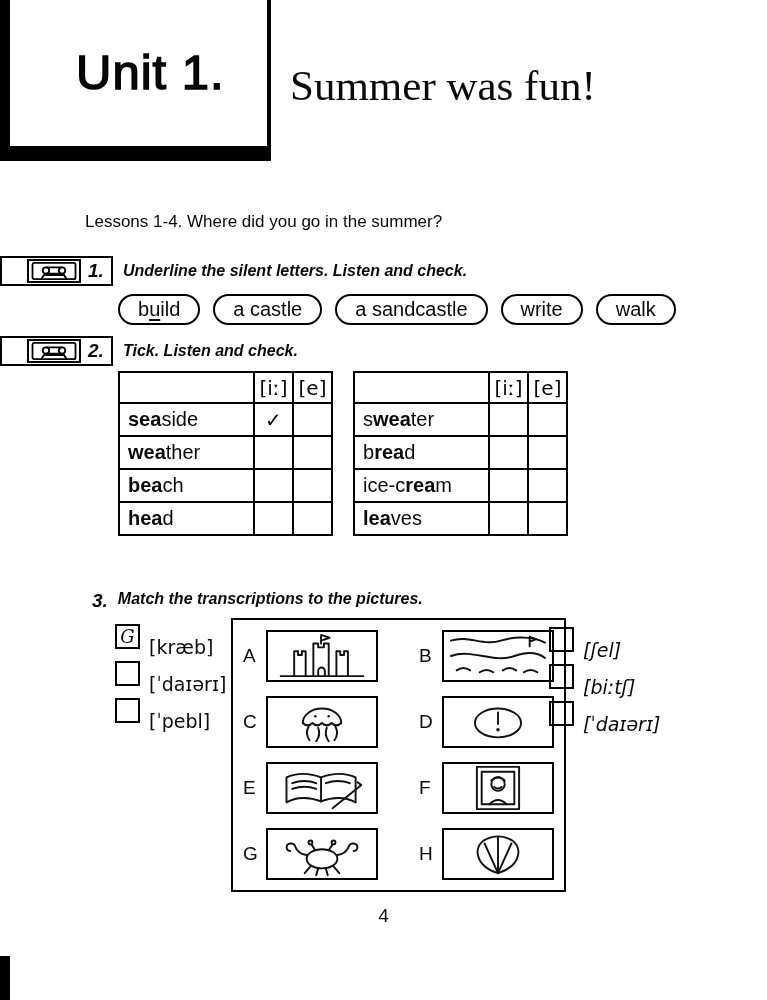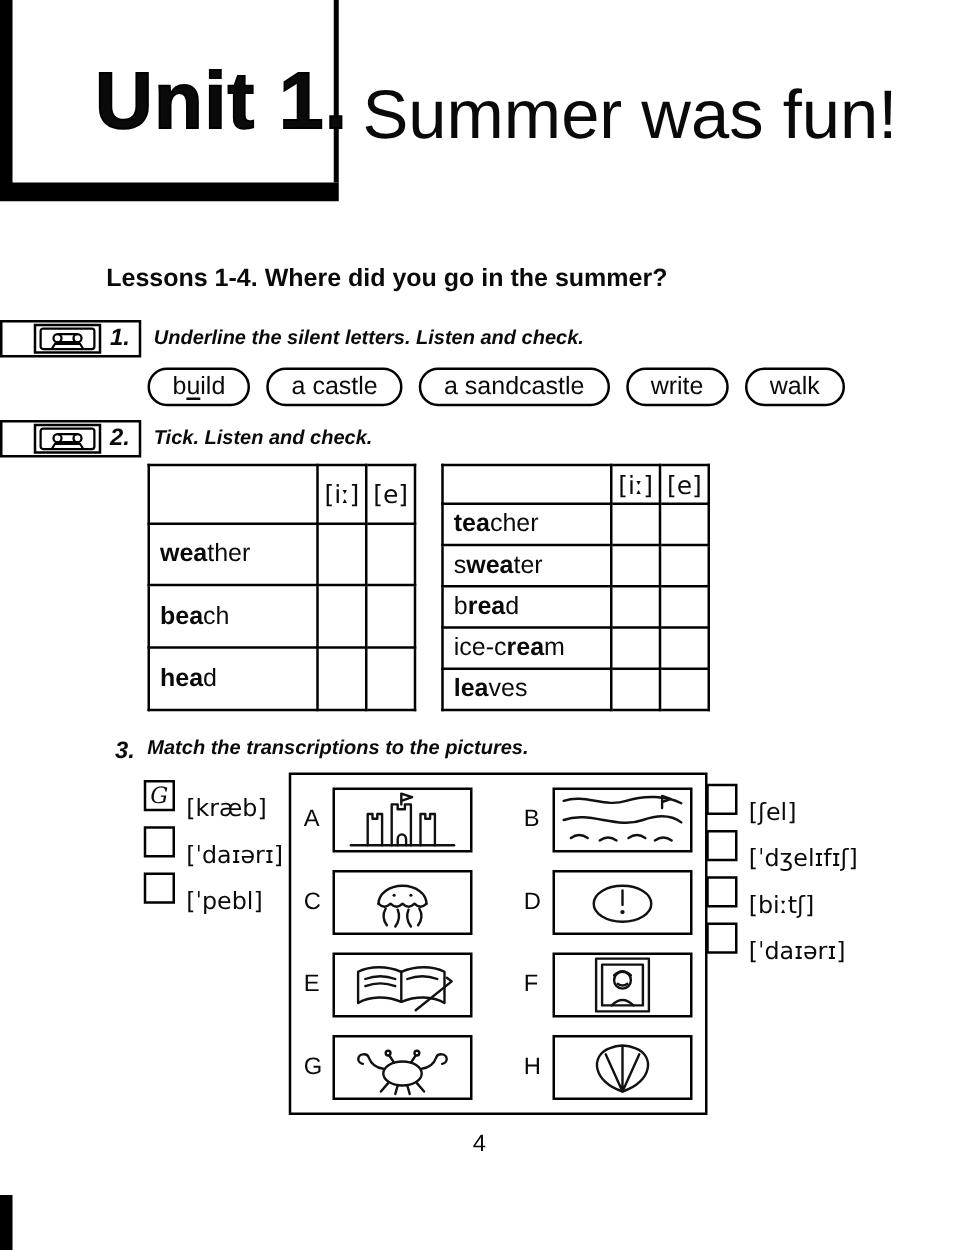--- a/index.html
+++ b/index.html
@@ -8,27 +8,27 @@
     width: 767px; height: 1000px;
     background: #fff; color: #0a0a0a;
     font-family: "Liberation Sans", sans-serif;
     position: relative; overflow: hidden;
   }
   .page { position: absolute; inset: 0; }
 
   
   .edge-top    { position: absolute; left: 0; top: 0; width: 10px; height: 158px; background: #000; }
   .edge-bottom { position: absolute; left: 0; bottom: 0; width: 10px; height: 44px; background: #000; }
-  .unit-title  { position: absolute; left: 76px; top: 48px; font-size: 64px; font-weight: bold;
+  .unit-title  { position: absolute; left: 76px; top: 48px; font-size: 49px; font-weight: normal;
                  letter-spacing: 1px; -webkit-text-stroke: 1.5px #000; line-height: 1; }
   .header-divider { position: absolute; left: 267px; top: 0; width: 4px; height: 146px; background: #000; }
   .header-bar  { position: absolute; left: 0; top: 146px; width: 271px; height: 15px; background: #000; }
-  .book-title  { position: absolute; left: 290px; top: 64px; font-size: 55px; line-height: 1; }
-
-  .lessons-heading { position: absolute; left: 85px; top: 212px; font-size: 20px; font-weight: bold; }
+  .book-title  { position: absolute; left: 290px; top: 64px; font-size: 43px; line-height: 1; font-family: Liberation Serif, serif; }
+
+  .lessons-heading { position: absolute; left: 85px; top: 212px; font-size: 17px; font-weight: normal; }
 
   
   .ex-row { position: absolute; left: 0; display: flex; align-items: center; }
   .ex1-row { top: 256px; } .ex2-row { top: 336px; }
   .numbox { width: 113px; height: 30px; border: 2px solid #000; display: flex; align-items: center; }
   .cassette-box { margin-left: 25px; width: 54px; height: 24px; border: 2px solid #000;
                   display: flex; align-items: center; justify-content: center; background: #fff; }
   .cassette-box svg { width: 46px; height: 20px; display: block; }
   .ex-num { font-size: 19px; font-weight: bold; font-style: italic; margin-left: 7px; }
   .ex-instr { font-size: 16px; font-weight: bold; font-style: italic; margin-left: 10px; }
@@ -46,21 +46,21 @@
   .ptable td.w { width: 135px; padding-left: 8px; }
   .ptable td.c { width: 39px; text-align: center; }
   .ptable td.h { height: 31px; font-weight: normal; }
   .ipa { font-family: "DejaVu Sans", sans-serif; }
   .tickmark { font-family: "DejaVu Sans", sans-serif; font-size: 20px; }
 
   
   .ex3-head { position: absolute; left: 85px; top: 590px; display: flex; }
   .ex3-col { position: absolute; display: flex; flex-direction: column; }
   .ex3-left  { left: 115px; top: 618px; }
-  .ex3-right { left: 565px; top: 621px; }
+  .ex3-right { left: 549px; top: 621px; font-style: italic; }
   .tr-item { display: flex; align-items: center; gap: 9px; height: 37px; }
   .ans-box { width: 25px; height: 25px; border: 2px solid #000; display: flex;
              align-items: center; justify-content: center; flex: 0 0 auto; }
   .ans-box i { font-family: "DejaVu Serif", serif; font-style: italic; font-size: 18px; }
   .ipa-t { font-size: 19px; font-family: "DejaVu Sans", sans-serif; white-space: nowrap; margin-top: 20px; }
 
   .panel { position: absolute; left: 231px; top: 618px; width: 335px; height: 274px;
            border: 2px solid #000; display: flex; flex-direction: column;
            justify-content: space-between; padding: 10px; background: #fff; }
   .prow { display: flex; justify-content: space-between; }
@@ -131,20 +131,25 @@
 
   <div class="tables">
     <table class="ptable">
       <tbody>
           <tr>
         <td class="w h"></td>
         <td class="c h ipa">[iː]</td>
         <td class="c h ipa">[e]</td>
       </tr>
       <tr>
+        <td class="w"><span></span><b>sea</b><span>side</span></td>
+        <td class="c tickmark">✓</td>
+        <td class="c tickmark"></td>
+      </tr>
+      <tr>
         <td class="w"><span></span><b>wea</b><span>ther</span></td>
         <td class="c tickmark"></td>
         <td class="c tickmark"></td>
       </tr>
       <tr>
         <td class="w"><span></span><b>bea</b><span>ch</span></td>
         <td class="c tickmark"></td>
         <td class="c tickmark"></td>
       </tr>
       <tr>
@@ -154,25 +159,20 @@
       </tr>
     </tbody>
       </table>
 
     <table class="ptable">
       <tbody>
           <tr>
         <td class="w h"></td>
         <td class="c h ipa">[iː]</td>
         <td class="c h ipa">[e]</td>
-      </tr>
-      <tr>
-        <td class="w"><span></span><b>tea</b><span>cher</span></td>
-        <td class="c tickmark"></td>
-        <td class="c tickmark"></td>
       </tr>
       <tr>
         <td class="w"><span>s</span><b>wea</b><span>ter</span></td>
         <td class="c tickmark"></td>
         <td class="c tickmark"></td>
       </tr>
       <tr>
         <td class="w"><span>b</span><b>rea</b><span>d</span></td>
         <td class="c tickmark"></td>
         <td class="c tickmark"></td>
@@ -339,26 +339,20 @@
     <div class="tr-item">
       <span class="ans-box">
           <i></i>
         </span>
       <span class="ipa-t">[ʃel]</span>
     </div>
     <div class="tr-item">
       <span class="ans-box">
           <i></i>
         </span>
-      <span class="ipa-t">[ˈdʒelɪfɪʃ]</span>
-    </div>
-    <div class="tr-item">
-      <span class="ans-box">
-          <i></i>
-        </span>
       <span class="ipa-t">[biːtʃ]</span>
     </div>
     <div class="tr-item">
       <span class="ans-box">
           <i></i>
         </span>
       <span class="ipa-t">[ˈdaɪərɪ]</span>
     </div>
   </div>
 

